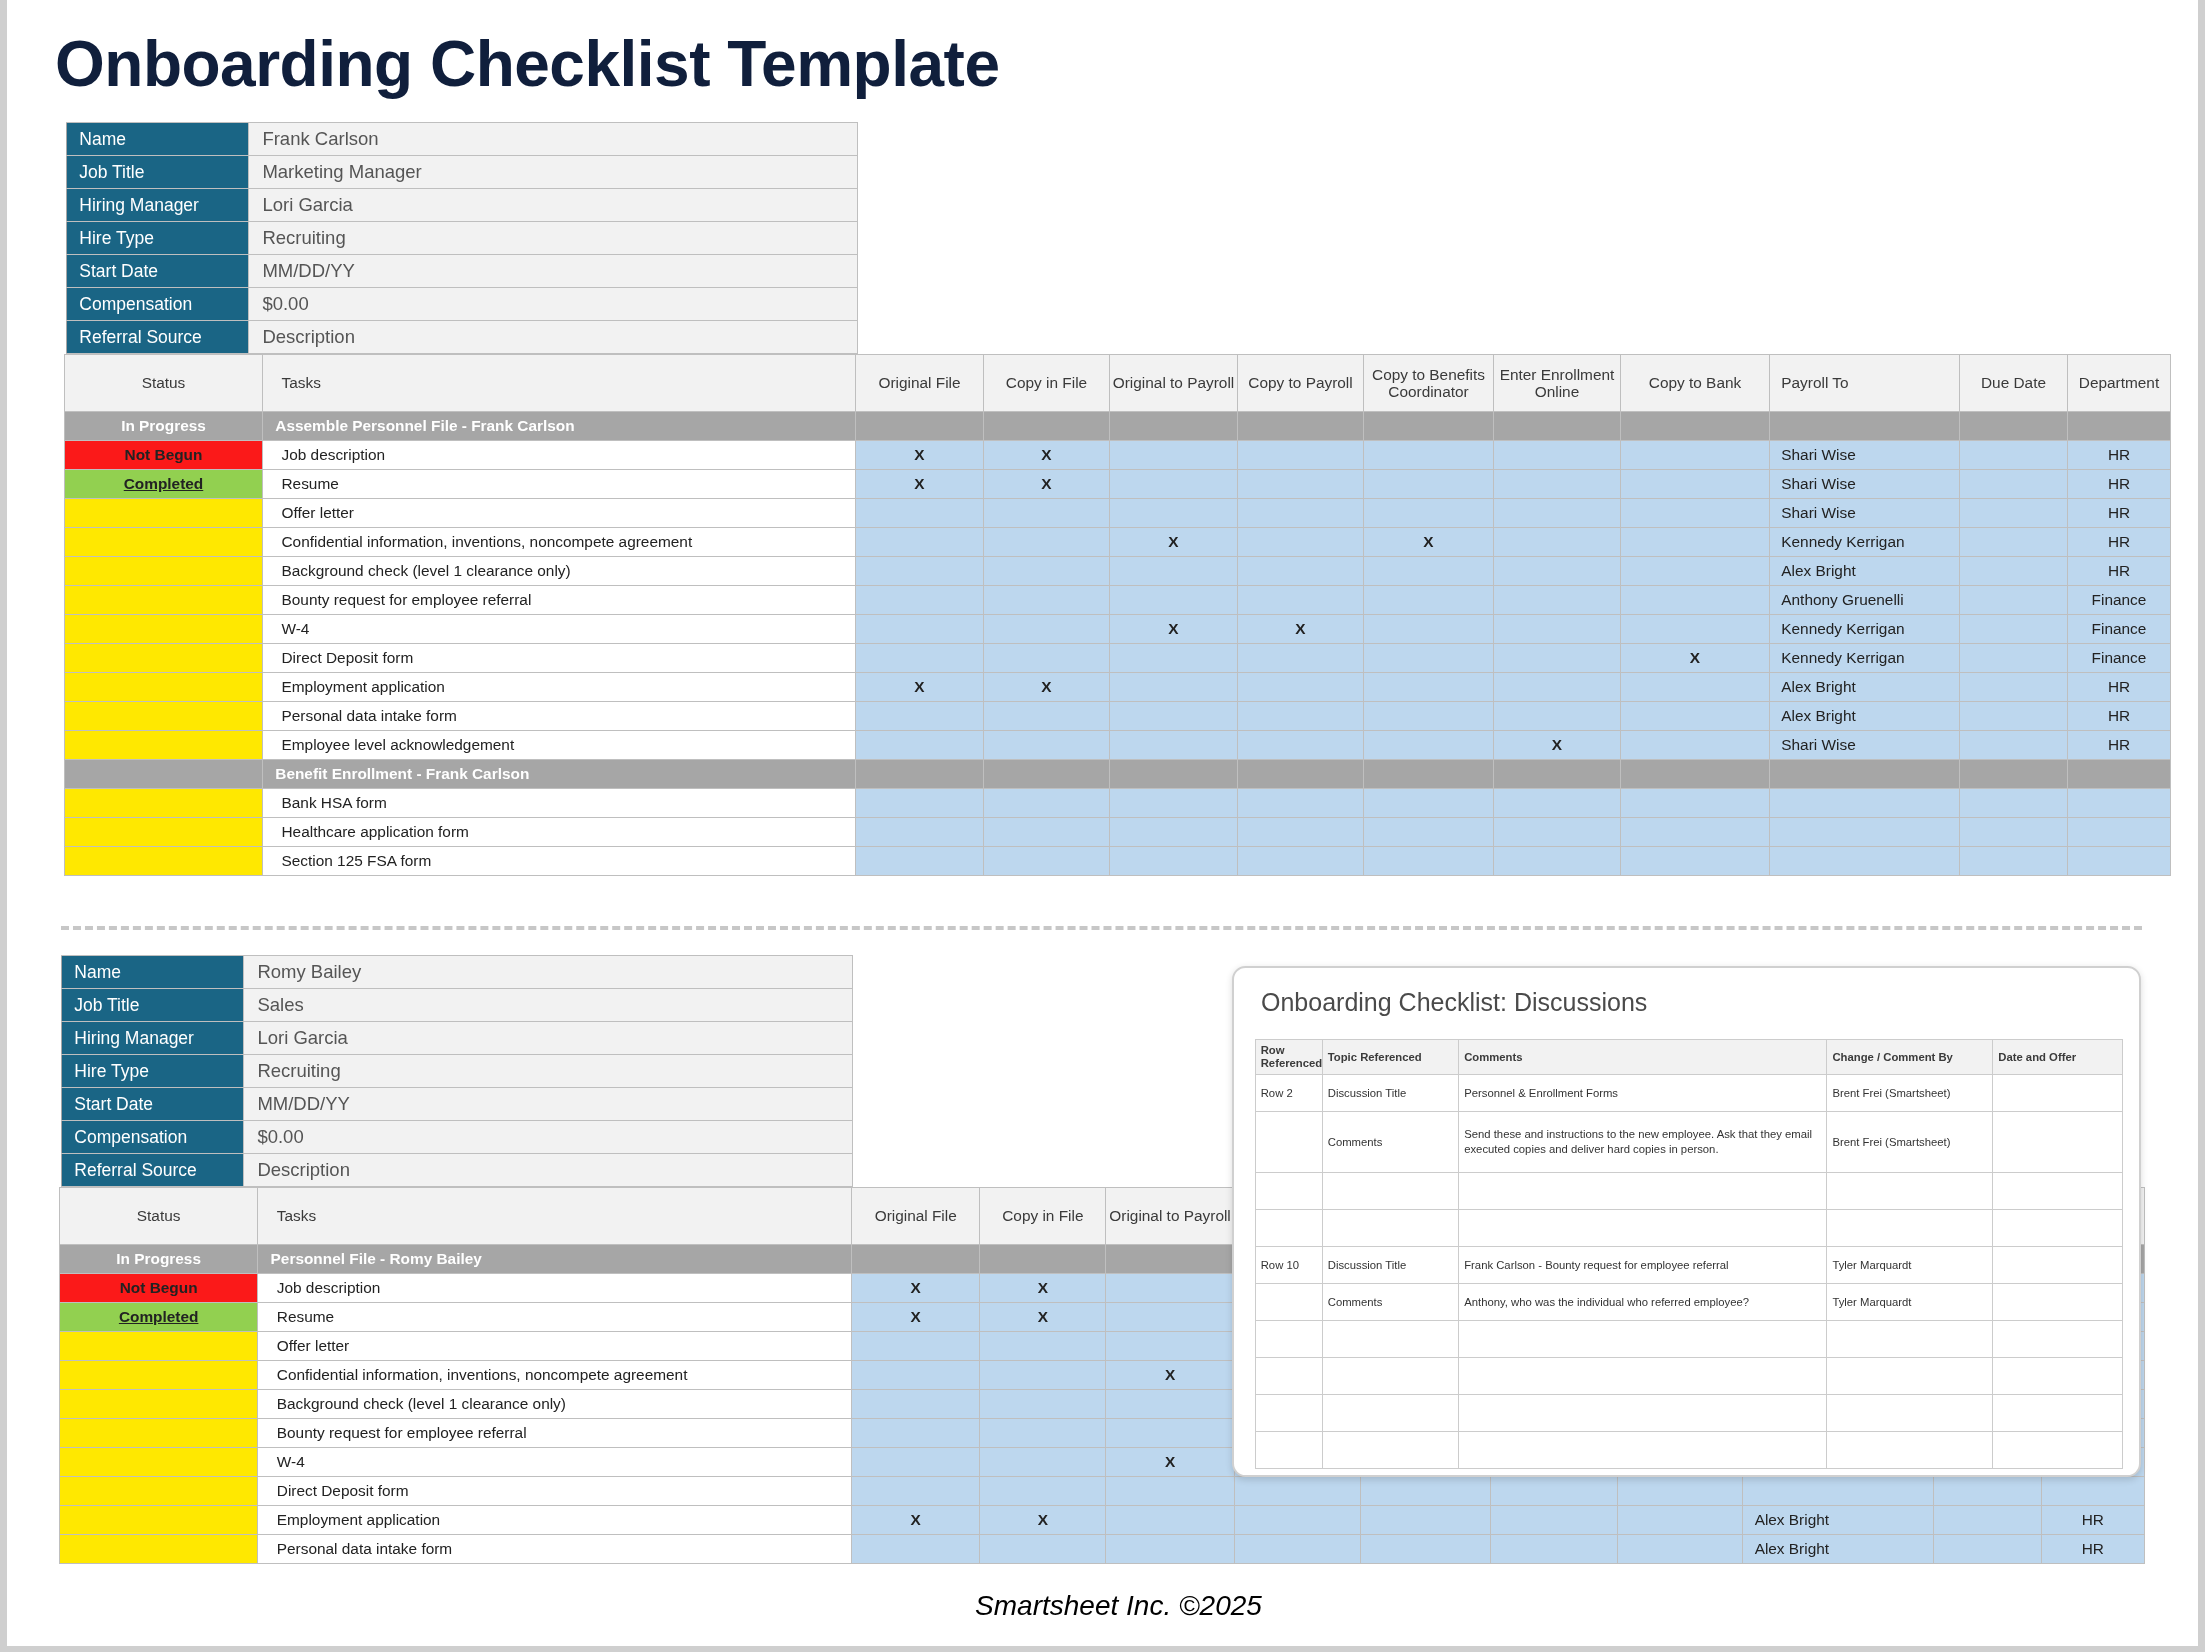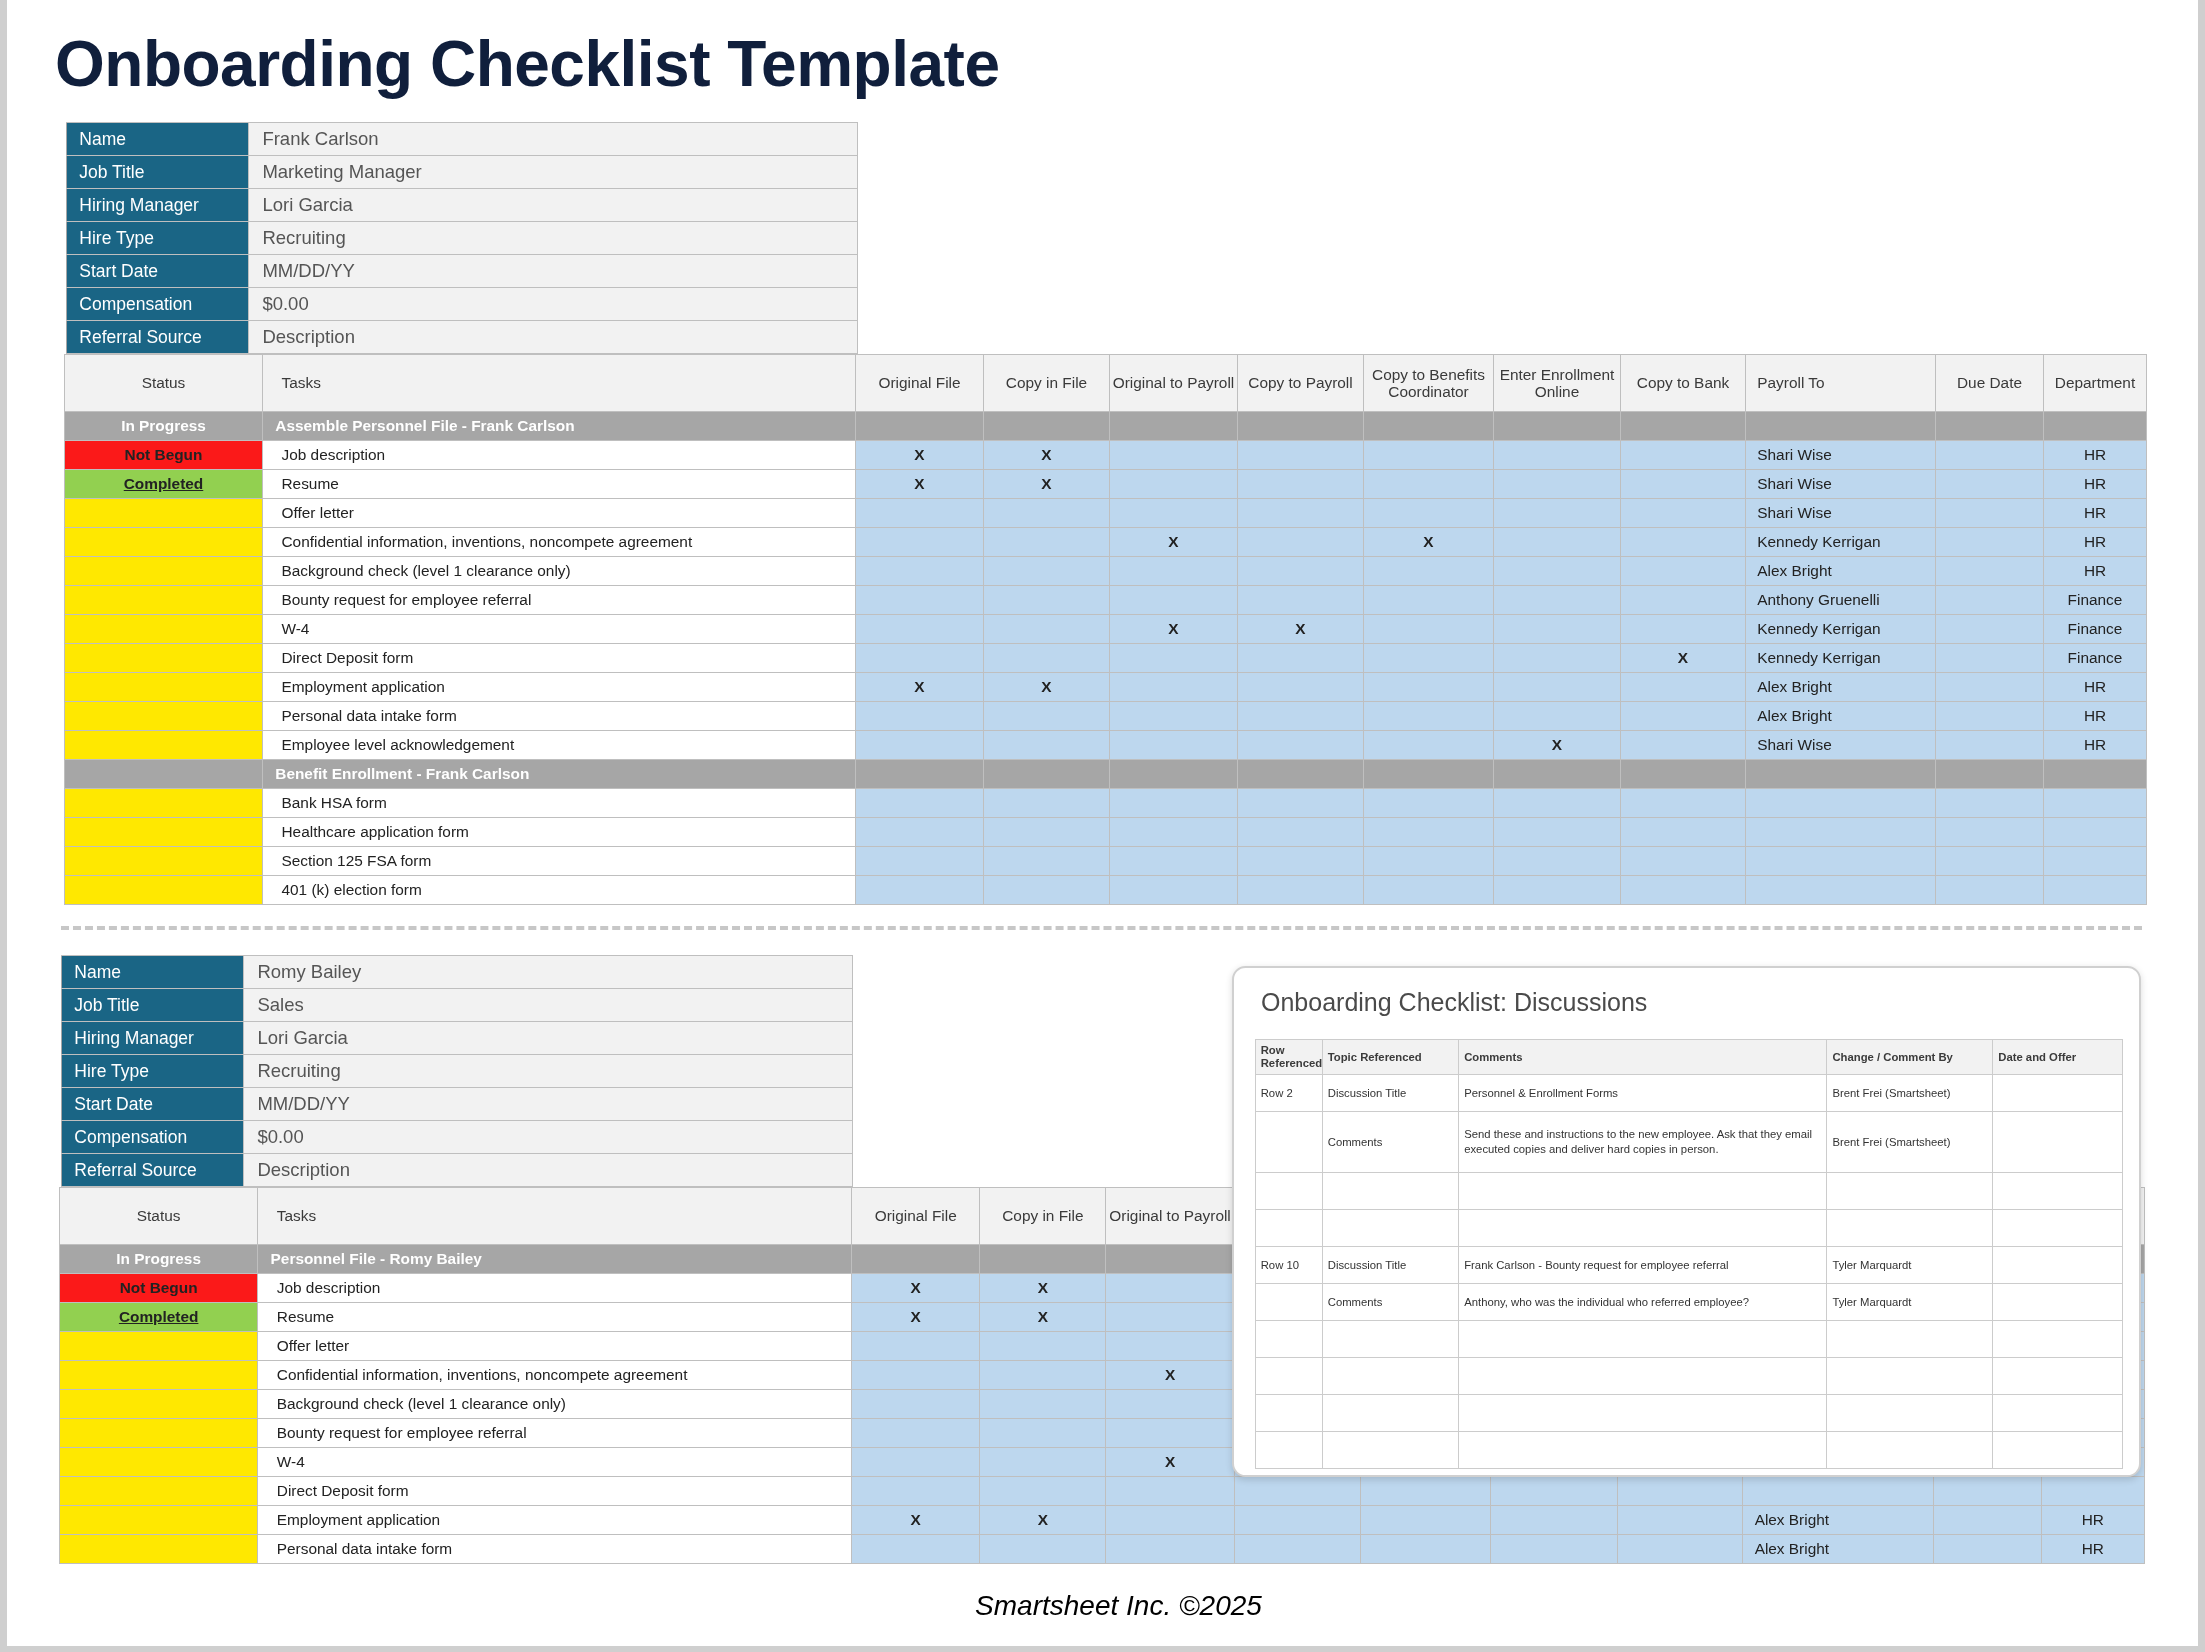--- a/index.html
+++ b/index.html
@@ -160,21 +160,21 @@
     <thead>
       <tr class="hrow">
         <th class="c-status">Status</th>
         <th class="c-task" style="text-align:left; padding-left:14.4px;">Tasks</th>
         <th style="width:128px">Original File</th>
         <th style="width:126px">Copy in File</th>
         <th style="width:128px">Original to Payroll</th>
         <th style="width:126px">Copy to Payroll</th>
         <th style="width:130px">Copy to Benefits Coordinator</th>
         <th style="width:127px">Enter Enrollment Online</th>
-        <th style="width:125px">Copy to Bank</th>
+        <th style="width:149px">Copy to Bank</th>
         <th class="c-assigned" style="text-align:left;">Payroll To</th>
         <th class="c-due">Due Date</th>
         <th class="c-dept">Department</th>
       </tr>
     </thead>
     <tbody id="grid1-body">
         <tr class="section">
           <td class="c-status st-progress">In Progress</td>
           <td class="c-task">Assemble Personnel File - Frank Carlson</td>
           <td class="blanksec"></td>
@@ -380,34 +380,20 @@
           <td class="c-mark"></td>
           <td class="c-mark"></td>
           <td class="c-mark"></td>
           <td class="c-text c-assigned"></td>
           <td class="c-text c-due"></td>
           <td class="c-text c-dept"></td>
         </tr>
         <tr>
           <td class="c-status st-blank"></td>
           <td class="c-task">Section 125 FSA form</td>
-          <td class="c-mark"></td>
-          <td class="c-mark"></td>
-          <td class="c-mark"></td>
-          <td class="c-mark"></td>
-          <td class="c-mark"></td>
-          <td class="c-mark"></td>
-          <td class="c-mark"></td>
-          <td class="c-text c-assigned"></td>
-          <td class="c-text c-due"></td>
-          <td class="c-text c-dept"></td>
-        </tr>
-        <tr>
-          <td class="c-status st-blank"></td>
-          <td class="c-task">401 (k) election form</td>
           <td class="c-mark"></td>
           <td class="c-mark"></td>
           <td class="c-mark"></td>
           <td class="c-mark"></td>
           <td class="c-mark"></td>
           <td class="c-mark"></td>
           <td class="c-mark"></td>
           <td class="c-text c-assigned"></td>
           <td class="c-text c-due"></td>
           <td class="c-text c-dept"></td>

